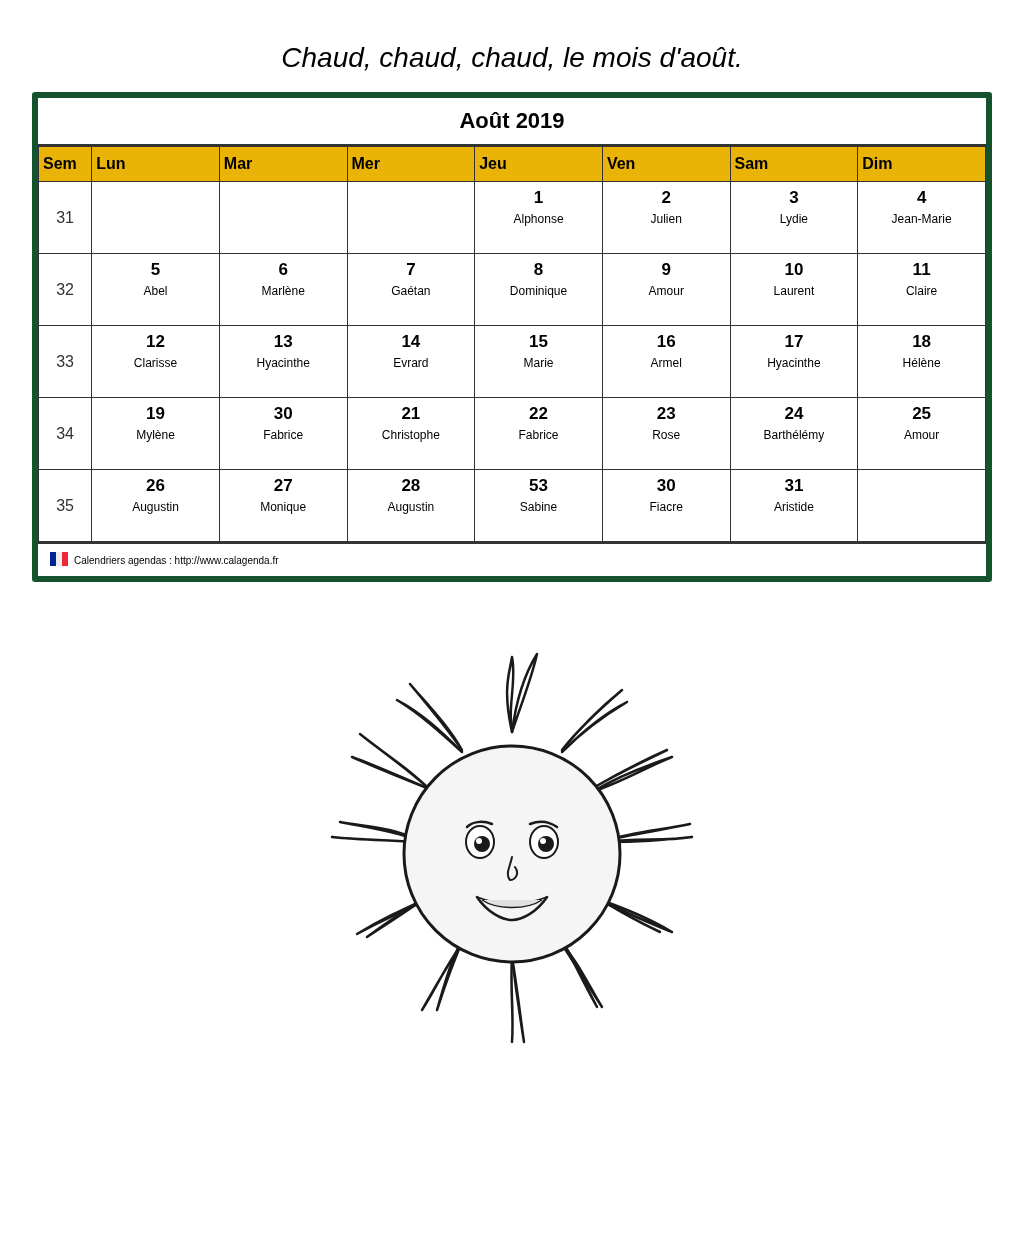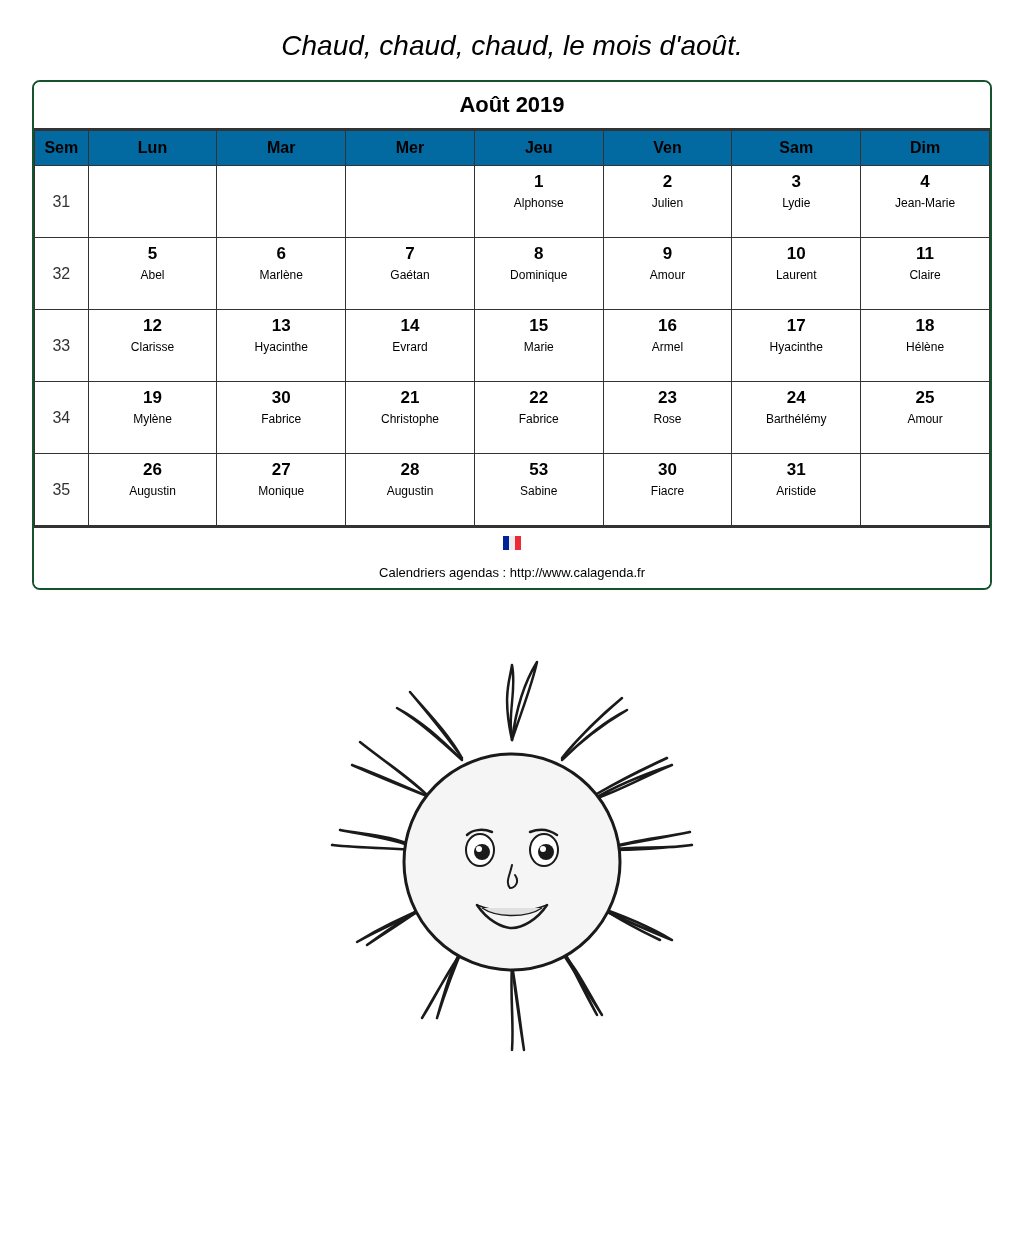--- a/index.html
+++ b/index.html
@@ -12,27 +12,27 @@
       flex-direction: column;
       align-items: center;
       padding: 20px;
     }
 
     .page-title {
       font-size: 28px;
       font-style: italic;
       text-align: center;
       margin-bottom: 18px;
-      margin-top: 10px;
+      margin-top: 22px;
       font-weight: normal;
     }
 
     .calendar-container {
-      border: 2px solid #14532d;
-      border-radius: 8px;
+      border: 6px solid #14532d;
+      border-radius: 3px;
       overflow: hidden;
       width: 960px;
     }
 
     .calendar-header {
       background: #fff;
       text-align: center;
       font-size: 22px;
       font-weight: bold;
       padding: 10px;
@@ -42,22 +42,22 @@
     table.cal {
       width: 100%;
       border-collapse: collapse;
     }
 
     table.cal th {
       border: 1px solid #333;
       padding: 8px 4px;
       font-size: 16px;
       font-weight: bold;
-      text-align: center;
-      background: #0369a1;
+      text-align: left;
+      background: #eab308;
     }
 
     table.cal td {
       border: 1px solid #333;
       vertical-align: top;
       padding: 6px 8px;
       width: 120px;
       height: 72px;
     }
 
@@ -85,26 +85,25 @@
       margin-top: 4px;
     }
 
     table.cal td.empty {
       background: #fff;
     }
 
     .calendar-footer {
       border-top: 2px solid #333;
       padding: 8px 12px;
-      font-size: 13px;
+      font-size: 10px;
       display: flex;
       align-items: center;
-      gap: 12px;
+      gap: 6px;
       background: #fff;
-      flex-direction: column;
     }
 
     .sun-container {
       margin-top: 30px;
       display: flex;
       justify-content: center;
       align-items: center;
     }
 
     .sun-svg {

